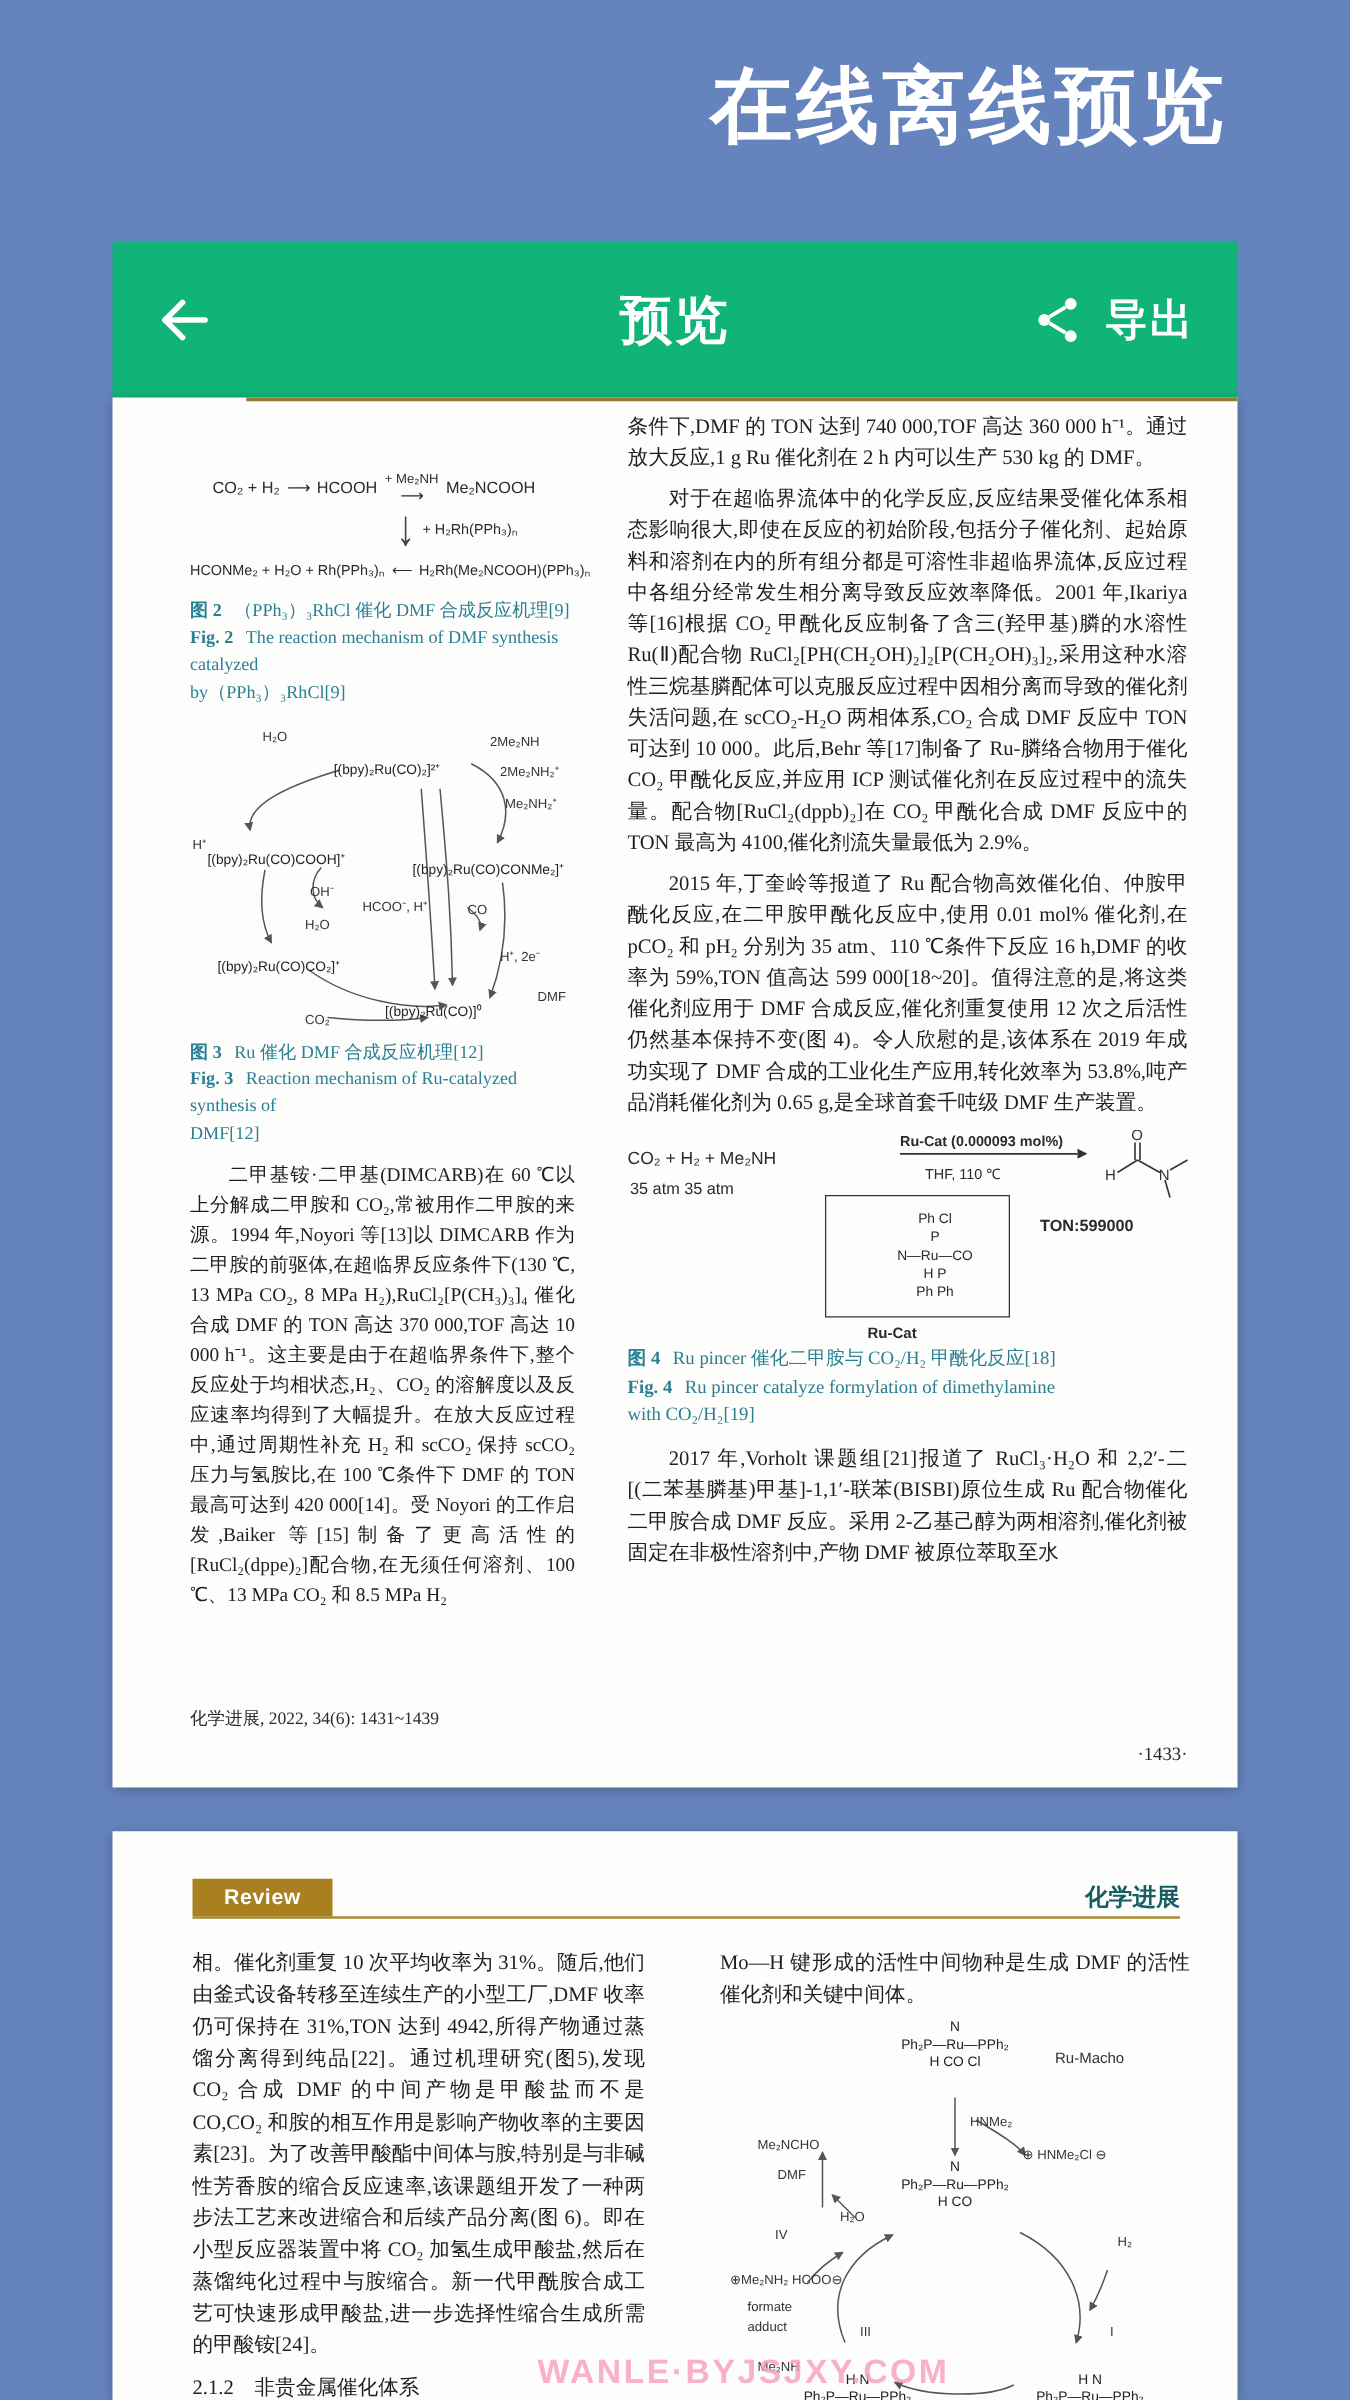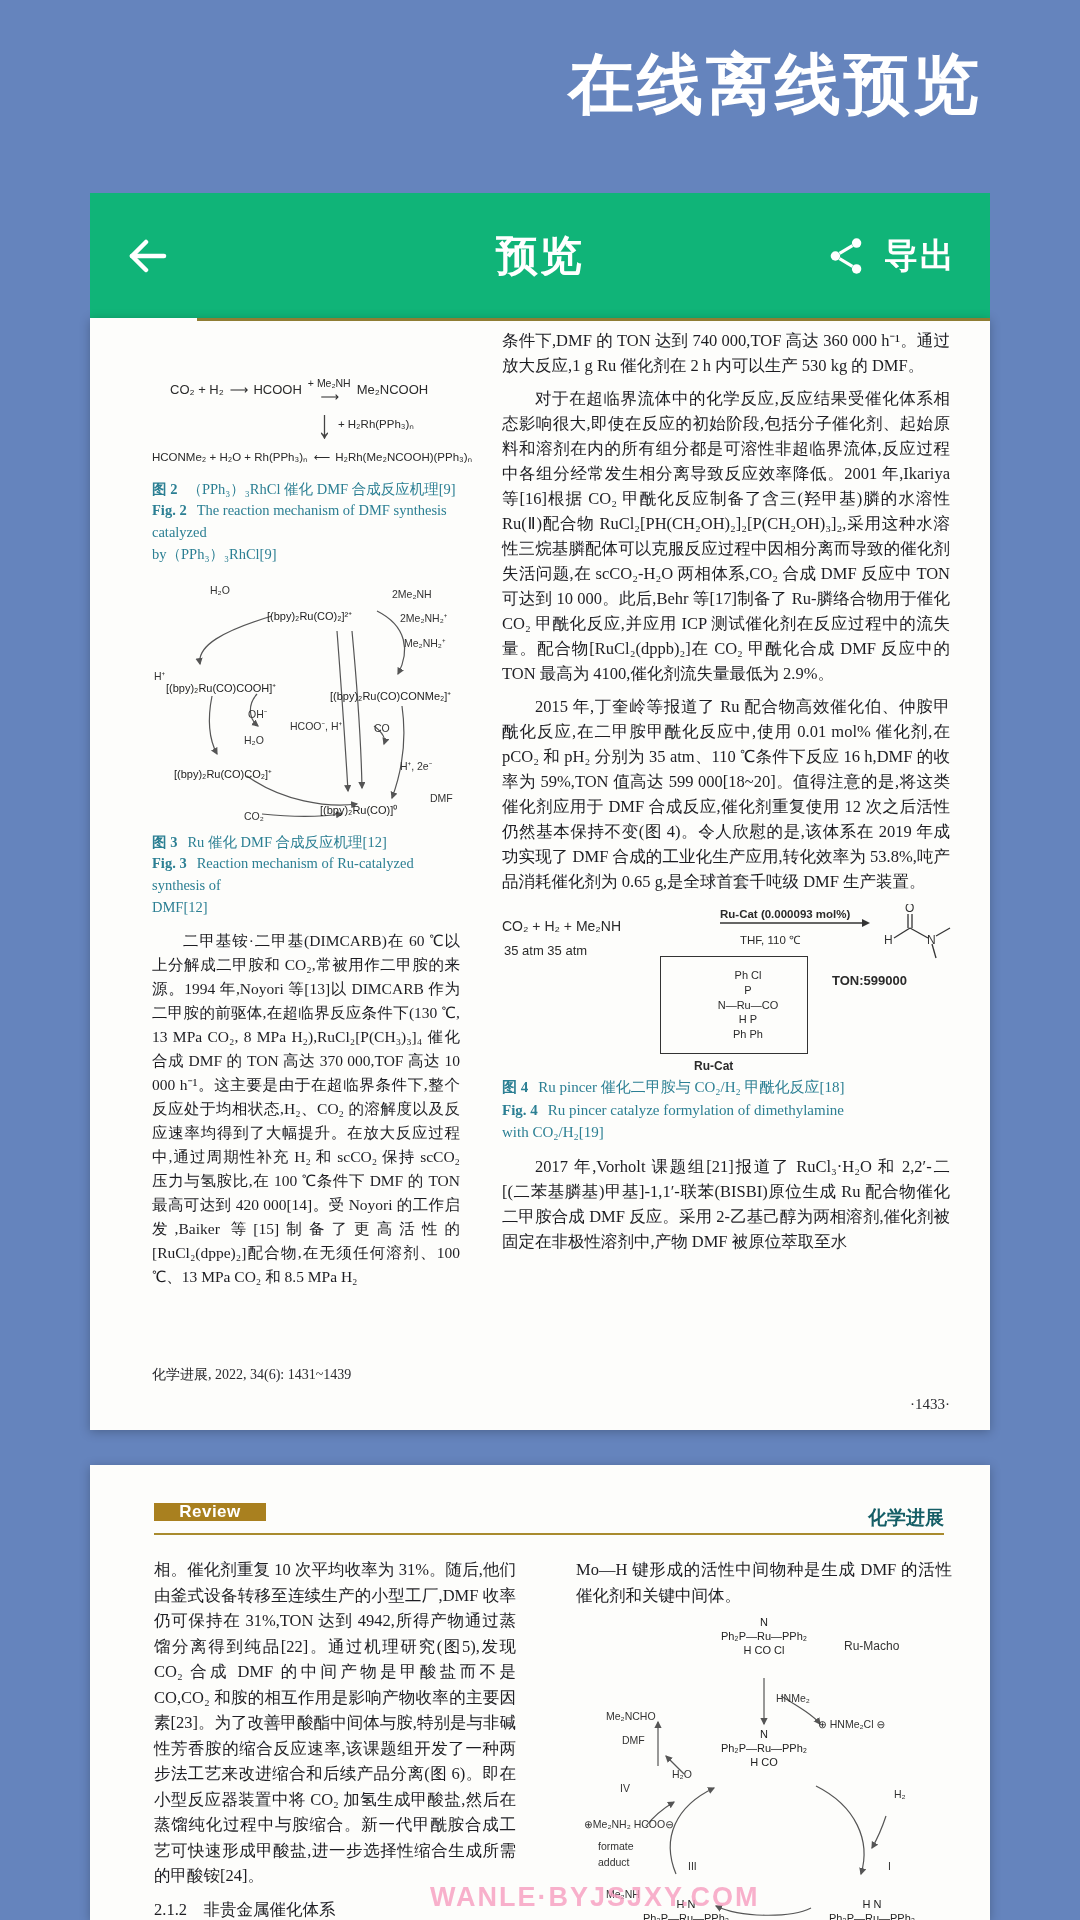--- a/index.html
+++ b/index.html
@@ -61,21 +61,21 @@
   .figbox .cpx{font-size:11px;color:#222;}
   svg text{font-family:"Liberation Sans",sans-serif;fill:#333;}
   svg .ln{stroke:#555;stroke-width:1.2;fill:none;}
   
   .scheme4{position:relative;height:168px;margin:6px 0 4px 0;font-size:14px;}
   .s4 .lbl{position:absolute;white-space:nowrap;}
   .catbox{position:absolute;left:158px;top:54px;width:118px;height:96px;border:1.2px solid #333;
     display:flex;flex-direction:column;justify-content:center;align-items:center;
     font-size:11px;line-height:1.35;padding-left:28px;}
   
-  .review-badge{position:absolute;left:64px;top:38px;width:112px;height:18px;background:#a9801f;
+  .review-badge{position:absolute;left:64px;top:38px;width:112px;height:30px;background:#a9801f;
     color:#fff;font-family:"Liberation Sans",sans-serif;font-size:17px;font-weight:700;
     display:flex;align-items:center;justify-content:center;letter-spacing:.5px;}
   .rule2{position:absolute;left:64px;top:68px;right:46px;height:2px;background:#a98b2e;}
   .journal-name{position:absolute;right:46px;top:40px;font-size:19px;font-weight:700;color:#155e66;}
   #p2-left{left:64px;top:92px;width:362px;font-size:16.5px;line-height:25.5px;}
   #p2-right{left:486px;top:92px;width:376px;font-size:16.5px;line-height:25.5px;}
   .sec-head{font-weight:400;}
   .cplx{position:absolute;text-align:center;font-family:"Liberation Sans",sans-serif;
     font-size:11px;line-height:1.25;color:#222;white-space:nowrap;}
   .watermark{
@@ -168,21 +168,21 @@
       <span class="lbl" style="left:252px;top:55px;">Me₂NH₂⁺</span>
       <span class="lbl cpx" style="left:14px;top:100px;">[(bpy)₂Ru(CO)COOH]⁺</span>
       <span class="lbl" style="left:96px;top:126px;">OH⁻</span>
       <span class="lbl" style="left:92px;top:152px;">H₂O</span>
       <span class="lbl" style="left:138px;top:138px;">HCOO⁻, H⁺</span>
       <span class="lbl cpx" style="left:178px;top:108px;">[(bpy)₂Ru(CO)CONMe₂]⁺</span>
       <span class="lbl" style="left:248px;top:178px;">H⁺, 2e⁻</span>
       <span class="lbl" style="left:222px;top:140px;">CO</span>
       <span class="lbl cpx" style="left:22px;top:186px;">[(bpy)₂Ru(CO)CO₂]⁺</span>
       <span class="lbl" style="left:92px;top:228px;">CO₂</span>
-      <span class="lbl cpx" style="left:168px;top:222px;">[(bpy)₂Ru(CO)]⁰</span>
+      <span class="lbl cpx" style="left:156px;top:222px;">[(bpy)₂Ru(CO)]⁰</span>
       <span class="lbl" style="left:278px;top:210px;">DMF</span>
     </div>
 
     <div class="fig-caption">
       <div><b>图 3</b><span>Ru 催化 DMF 合成反应机理[12]</span></div>
       <div><b>Fig. 3</b><span>Reaction mechanism of Ru-catalyzed synthesis of</span></div>
       <div><span>DMF[12]</span></div>
     </div>
 
     <p class="ind">二甲基铵·二甲基(DIMCARB)在 60 ℃以上分解成二甲胺和 CO₂,常被用作二甲胺的来源。1994 年,Noyori 等[13]以 DIMCARB 作为二甲胺的前驱体,在超临界反应条件下(130 ℃, 13 MPa CO₂, 8 MPa H₂),RuCl₂[P(CH₃)₃]₄ 催化合成 DMF 的 TON 高达 370 000,TOF 高达 10 000 h⁻¹。这主要是由于在超临界条件下,整个反应处于均相状态,H₂、CO₂ 的溶解度以及反应速率均得到了大幅提升。在放大反应过程中,通过周期性补充 H₂ 和 scCO₂ 保持 scCO₂ 压力与氢胺比,在 100 ℃条件下 DMF 的 TON 最高可达到 420 000[14]。受 Noyori 的工作启发,Baiker 等[15]制备了更高活性的[RuCl₂(dppe)₂]配合物,在无须任何溶剂、100 ℃、13 MPa CO₂ 和 8.5 MPa H₂</p>

